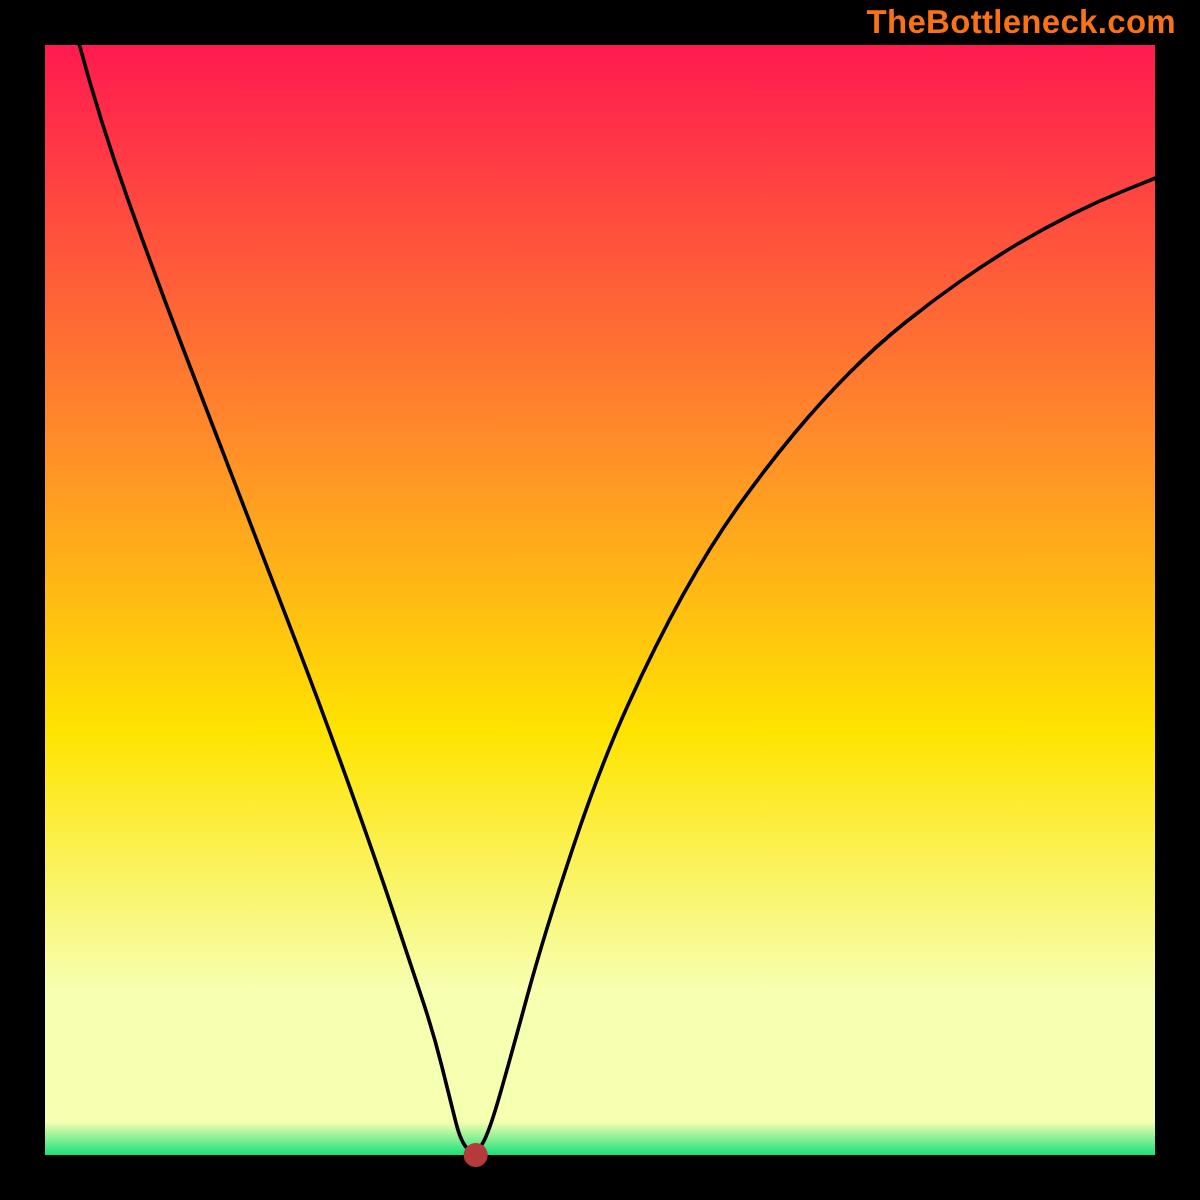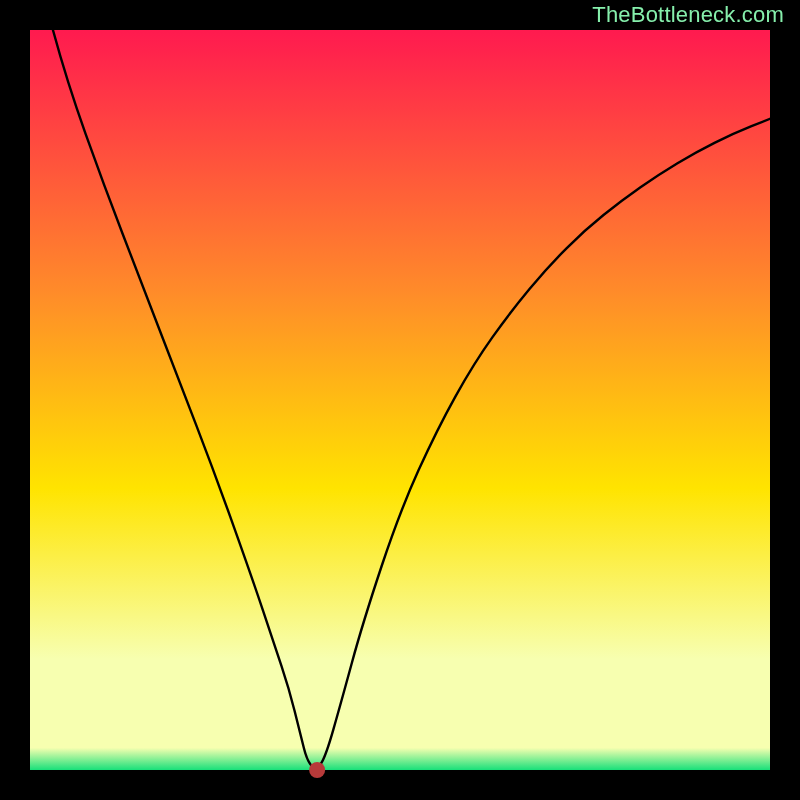--- a/index.html
+++ b/index.html
@@ -16,23 +16,23 @@
     left: 0;
     top: 0;
     width: 800px;
     height: 800px;
     background: #000;
   }
   .watermark {
     position: absolute;
     top: 2px;
     right: 16px;
-    color: #86efac;
+    color: #f97316;
     font-size: 22px;
-    font-weight: 400;
+    font-weight: 700;
     letter-spacing: 0.2px;
     pointer-events: none;
   }
   svg {
     position: absolute;
     left: 0;
     top: 0;
   }
 </style>
 </head>

